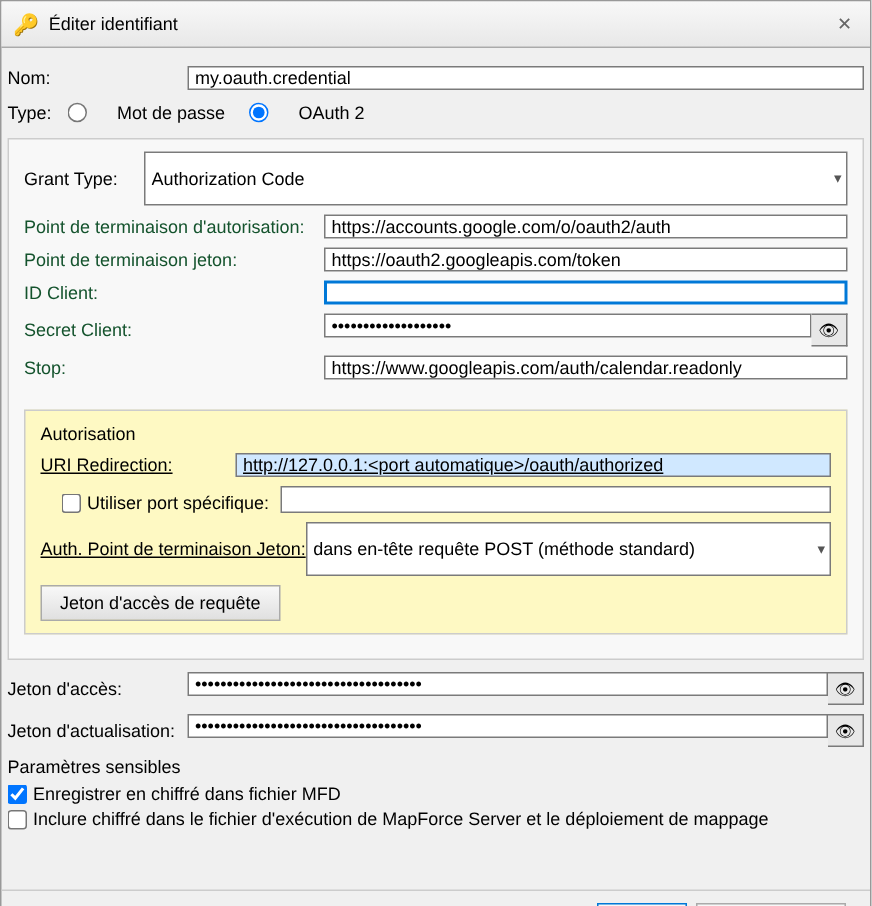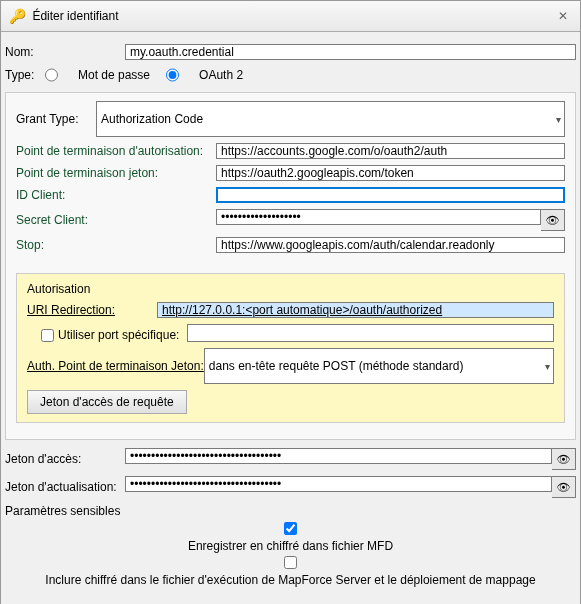--- a/index.html
+++ b/index.html
@@ -220,21 +220,20 @@
     }
     .sensitive-title {
       font-size: 12px;
       margin-bottom: 4px;
     }
     .sensitive-checkbox {
       display: flex;
       align-items: center;
       gap: 4px;
       margin-bottom: 3px;
-      flex-direction: column;
     }
     .sensitive-checkbox label {
       font-size: 12px;
     }
     .grant-row {
       display: flex;
       align-items: center;
       margin-bottom: 6px;
     }
     .grant-label {

